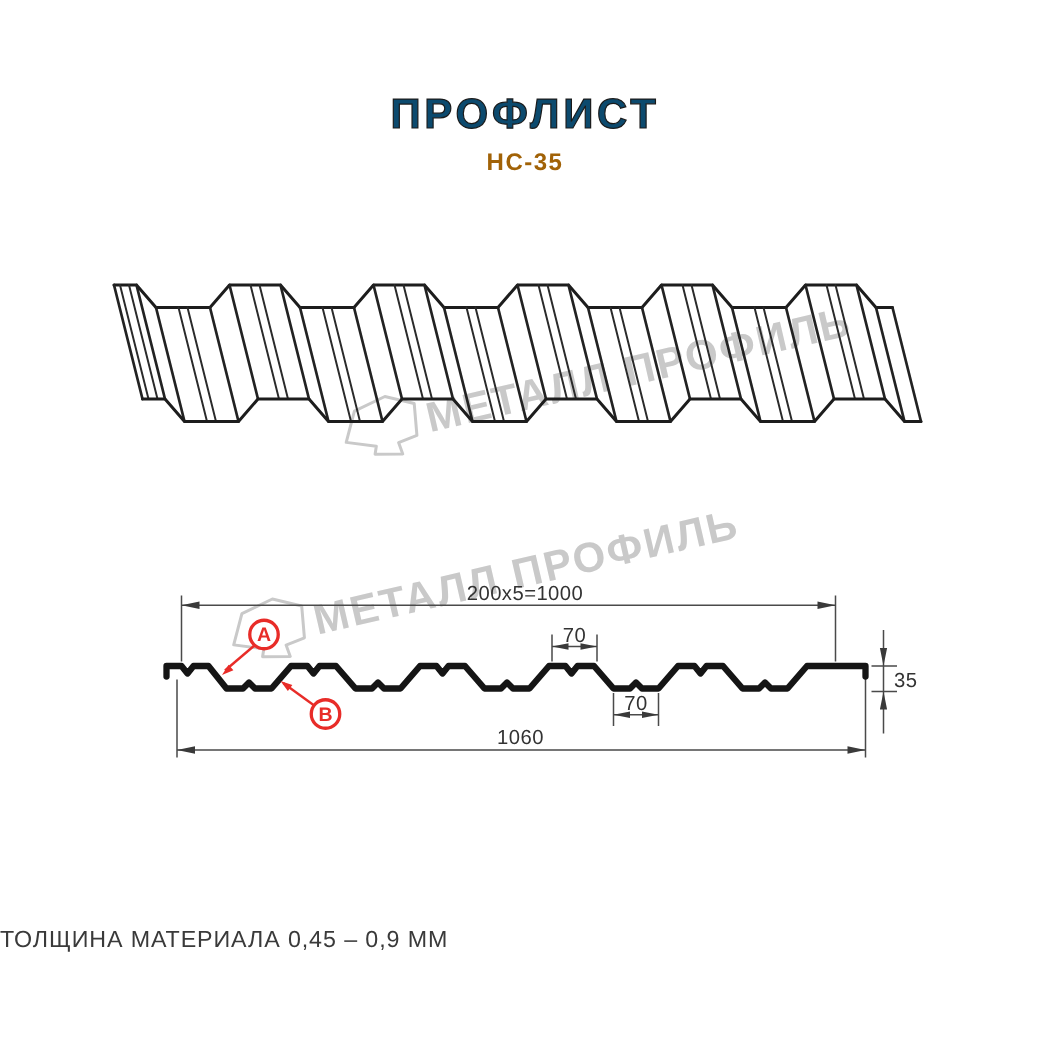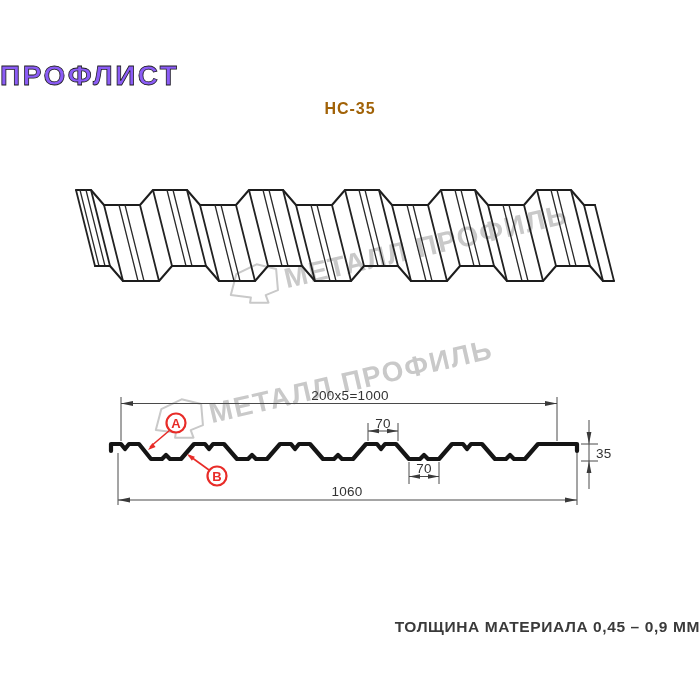--- a/index.html
+++ b/index.html
@@ -1,24 +1,24 @@
 <!DOCTYPE html>
 <html><head>
 <meta charset="utf-8">
 <style>
   html,body{margin:0;padding:0;background:#ffffff;}
   .page{position:relative;width:700px;height:700px;background:#ffffff;overflow:hidden;
         font-family:"Liberation Sans", sans-serif;}
-  .title{position:absolute;top:60px;left:0;right:0;
-         font-size:28px;font-weight:bold;letter-spacing:2.5px;color:#8b5cf6;
+  .title{position:absolute;top:60px;left:0;right:0;text-align:center;
+         font-size:28px;font-weight:bold;letter-spacing:2.5px;color:#0c4a6e;
          -webkit-text-stroke:0.8px #1a1a1a;}
   .subtitle{position:absolute;top:100px;left:0;right:0;text-align:center;
          font-size:16px;font-weight:bold;letter-spacing:1px;color:#a16207;}
-  .footer{position:absolute;top:618px;left:0;right:0;text-align:right;
-         font-size:15.5px;font-weight:bold;letter-spacing:0.6px;color:#3a3a3a;}
+  .footer{position:absolute;top:618px;left:0;right:0;text-align:left;
+         font-size:15.5px;font-weight:normal;letter-spacing:0.6px;color:#3a3a3a;}
   svg.drawing{position:absolute;left:0;top:0;}
   .sheetfill{fill:#ffffff;stroke:none;}
   .ln3d{stroke:#222222;stroke-width:1.8;fill:none;stroke-linejoin:round;stroke-linecap:round;}
   .ln3d-thin{stroke:#2a2a2a;stroke-width:1.3;fill:none;stroke-linecap:round;}
   .ln3d-out{stroke:#1d1d1d;stroke-width:2;fill:none;stroke-linejoin:round;stroke-linecap:round;}
   .wm{fill:#c9c9c9;font-size:28px;font-weight:bold;letter-spacing:1.5px;}
   .wmlogo{fill:none;stroke:#c9c9c9;stroke-width:2;stroke-linejoin:round;}
   .profile{stroke:#151515;stroke-width:4.2;fill:none;stroke-linejoin:round;stroke-linecap:round;}
   .dim{stroke:#4a4a4a;stroke-width:1;fill:none;}
   .dimarrow{fill:#3a3a3a;stroke:none;}

